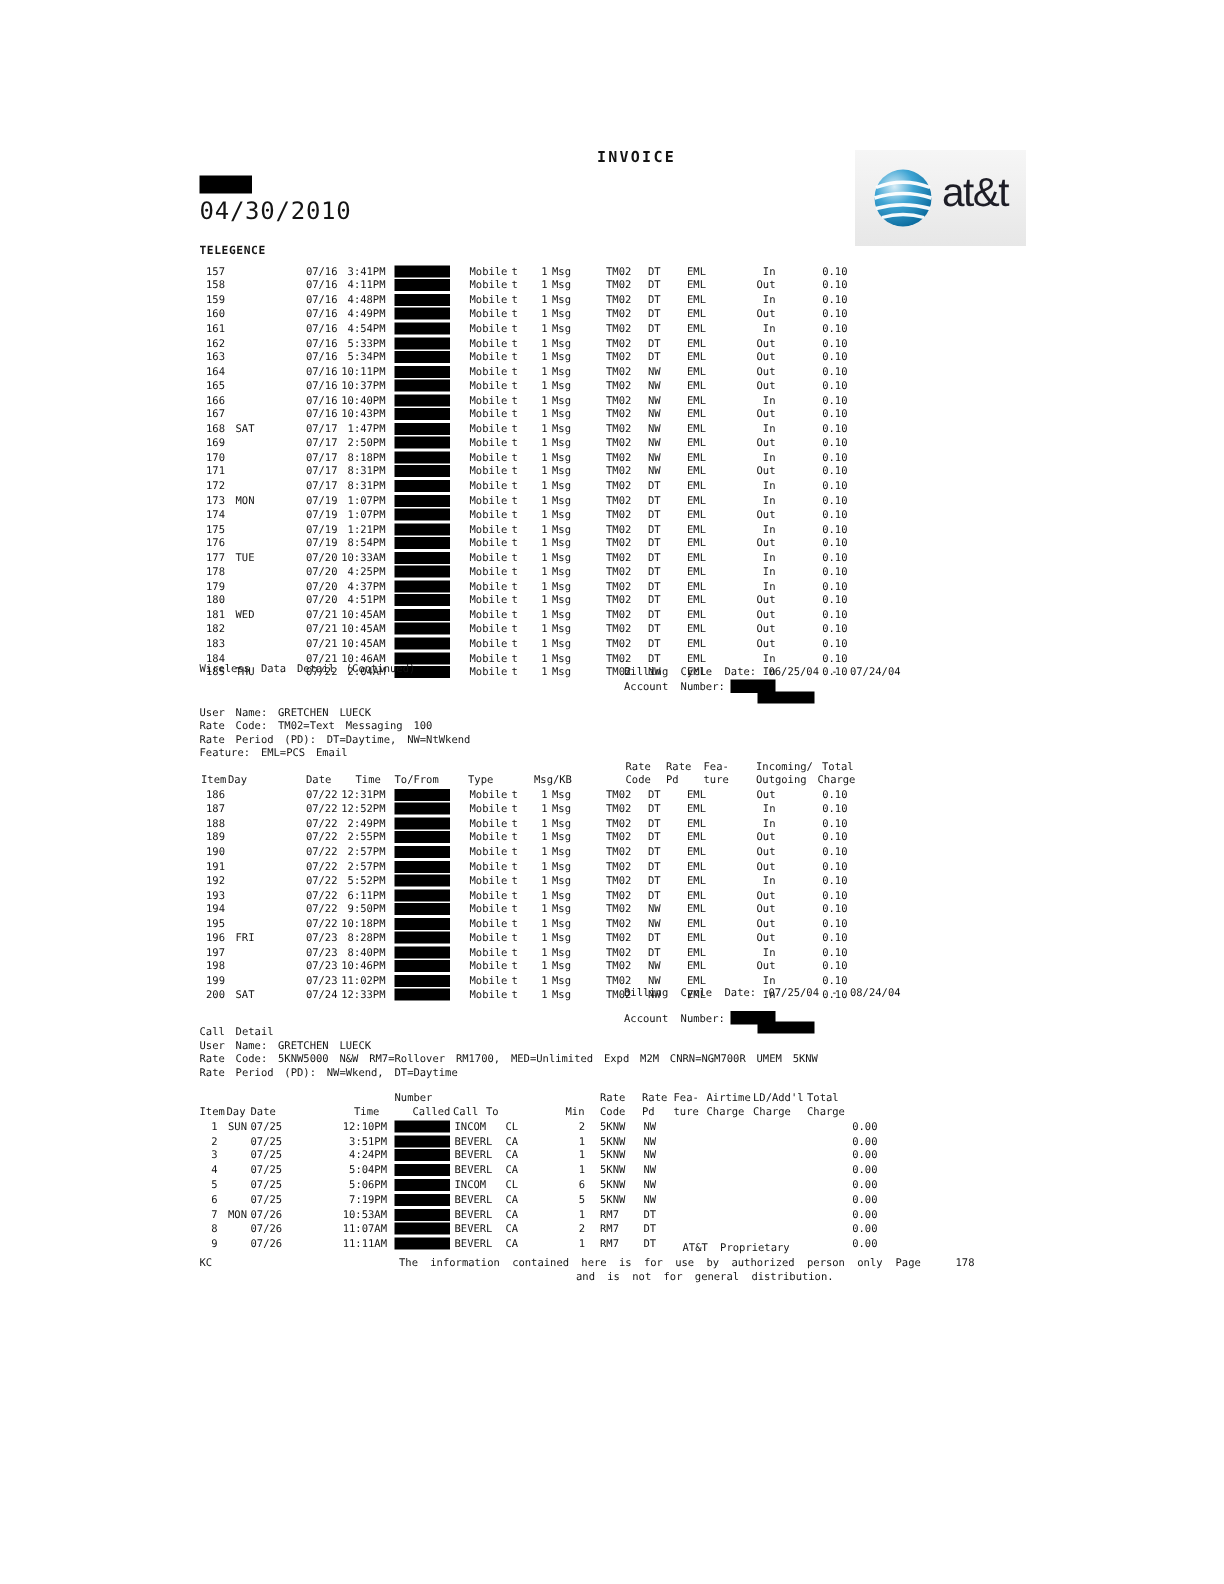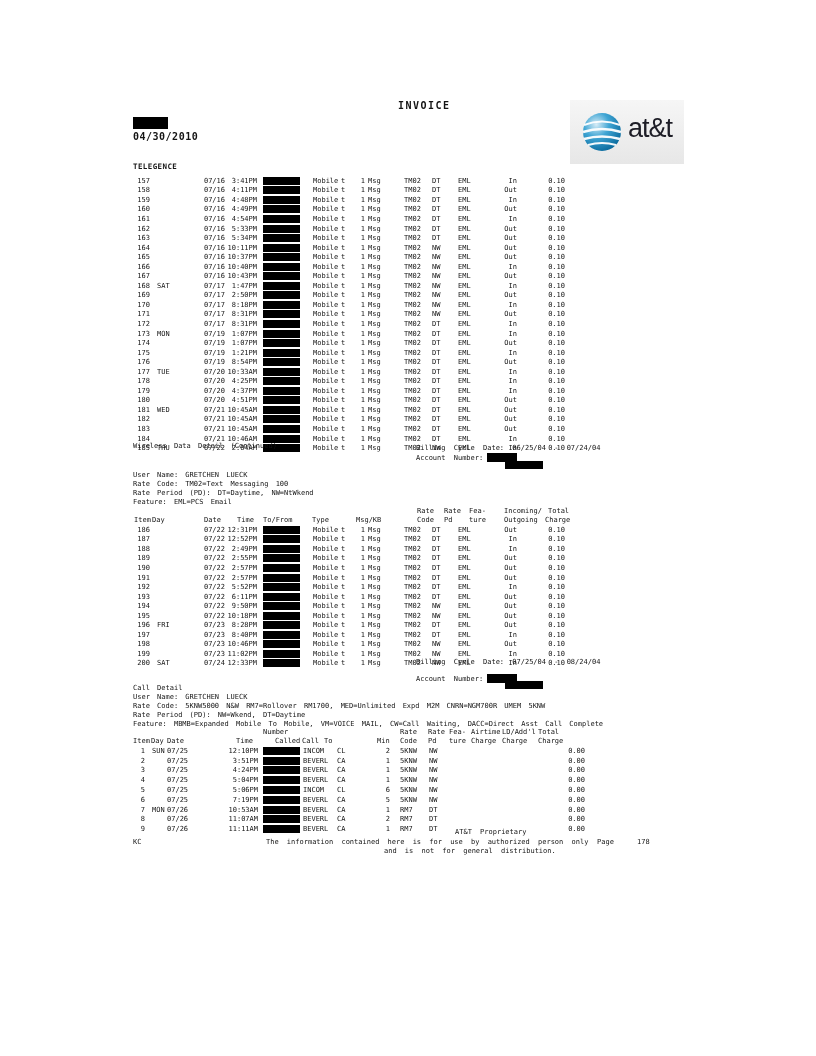--- a/index.html
+++ b/index.html
@@ -2,21 +2,21 @@
 <html><head>
 <meta charset="utf-8">
 <style>
   html,body{margin:0;padding:0;background:#fff;}
   .page{position:relative;width:816px;height:1056px;background:#fff;overflow:hidden;
         font-family:"DejaVu Sans Mono",monospace;font-size:7px;color:#141414;}
   .abs{position:absolute;white-space:nowrap;}
   .ws{word-spacing:3px;}
   .ws4{word-spacing:4px;}
   .title{font-size:10px;font-weight:bold;letter-spacing:1.5px;margin-left:32px;}
-  .docdate{font-size:10px;font-weight:bold;letter-spacing:.5px;}
+  .docdate{font-size:16px;font-weight:normal;letter-spacing:.5px;}
   .sysname{font-size:7.5px;font-weight:bold;letter-spacing:.4px;}
   .redact{background:#000;}
   
   .logo{position:absolute;left:570px;top:100px;width:114px;height:64px;
         background:linear-gradient(#f6f6f6,#e7e7e7);}
   .logo svg{position:absolute;left:12px;top:12px;}
   .logo .brand{position:absolute;left:58px;top:13px;font-family:"Liberation Sans",sans-serif;
         font-size:27px;color:#1d1d26;letter-spacing:-1px;}
   
   .msgtable{position:absolute;left:133px;width:432px;}
@@ -1028,21 +1028,20 @@
   <div class="abs acct" style="left:416px;top:674px;">
     <span class="ws4">Account Number:</span>
     <span class="abar"></span>
   </div>
   <div class="abs redact" style="left:505px;top:681px;width:38px;height:8px;"></div>
 
   <div class="abs ws" style="left:133px;top:684px;">Call Detail</div>
   <div class="abs ws" style="left:133px;top:693px;">User Name: GRETCHEN LUECK</div>
   <div class="abs ws" style="left:133px;top:702px;">Rate Code: 5KNW5000 N&amp;W RM7=Rollover RM1700, MED=Unlimited Expd M2M CNRN=NGM700R UMEM 5KNW</div>
   <div class="abs ws" style="left:133px;top:711px;">Rate Period (PD): NW=Wkend, DT=Daytime</div>
-  <div class="abs ws" style="left:133px;top:720px;">Feature: MBMB=Expanded Mobile To Mobile, VM=VOICE MAIL, CW=Call Waiting, DACC=Direct Asst Call Complete</div>
 
   <span class="h" style="left:263px;top:728px;">Number</span>
   <span class="h" style="left:400px;top:728px;">Rate</span>
   <span class="h" style="left:428px;top:728px;">Rate</span>
   <span class="h" style="left:449px;top:728px;">Fea-</span>
   <span class="h" style="left:471px;top:728px;">Airtime</span>
   <span class="h" style="left:502px;top:728px;">LD/Add'l</span>
   <span class="h" style="left:538px;top:728px;">Total</span>
 
   <span class="h" style="left:133px;top:737px;">Item</span>

